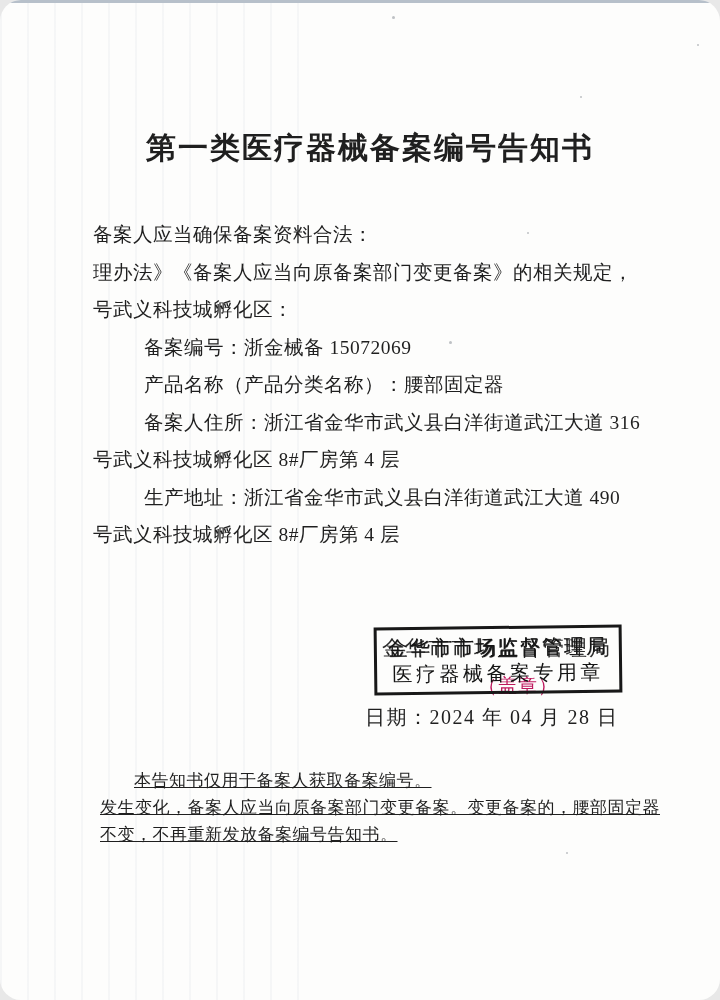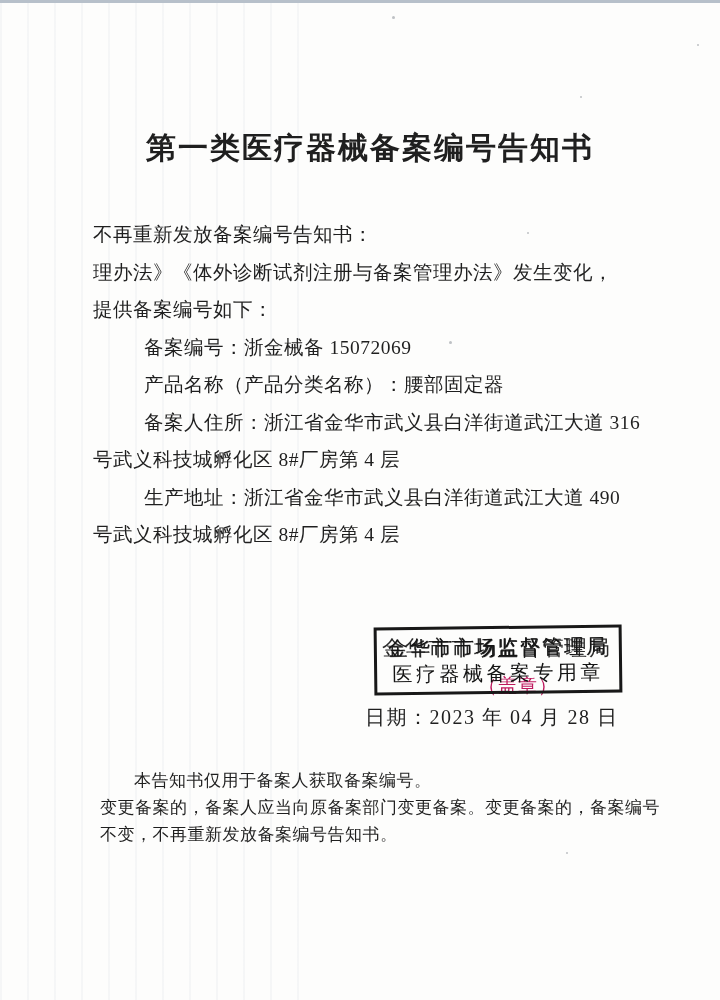--- a/index.html
+++ b/index.html
@@ -8,20 +8,21 @@
     background: #e8e8e8;
   }
   #paper {
     position: relative;
     width: 720px;
     height: 1000px;
     background: #fdfdfc;
     overflow: hidden;
     font-family: "Liberation Serif", "DejaVu Serif", serif;
     color: #1f1f1f;
+    border-radius: 21px;
   }
   
   .top-scan-edge {
     position: absolute;
     top: 0; left: 0; right: 0;
     height: 3px;
     background: #b7c0ca;
   }
   .left-streaks {
     position: absolute;
@@ -140,21 +141,21 @@
   .footer-block {
     position: absolute;
     left: 100px;
     top: 768px;
     width: 580px;
     font-size: 17px;
     line-height: 26.8px;
     letter-spacing: 0.5px;
     white-space: nowrap;
   }
-  .footer-block .line { height: 26.8px; }
+  .footer-block .line { height: 26.8px; text-decoration: underline; }
   .footer-block .line.indent { padding-left: 34px; }
 </style>
 </head>
 <body>
 
 <div id="paper">
 
   <div class="top-scan-edge"></div>
   <div class="left-streaks"></div>
 
@@ -162,42 +163,42 @@
   <i class="speck"></i>
   <i class="speck"></i>
   <i class="speck"></i>
   <i class="speck"></i>
   <i class="speck"></i>
 
   <div class="doc-title">第一类医疗器械备案编号告知书</div>
 
   <div class="body-block">
 
-  <div class="line">不再重新发放备案编号告知书：</div>
-      <div class="line">理办法》《体外诊断试剂注册与备案管理办法》发生变化，</div>
-      <div class="line">提供备案编号如下：</div>
+  <div class="line">备案人应当确保备案资料合法：</div>
+      <div class="line">理办法》《备案人应当向原备案部门变更备案》的相关规定，</div>
+      <div class="line">号武义科技城孵化区：</div>
       <div class="line indent">备案编号：浙金械备 15072069</div>
       <div class="line indent">产品名称（产品分类名称）：腰部固定器</div>
       <div class="line indent">备案人住所：浙江省金华市武义县白洋街道武江大道 316</div>
       <div class="line">号武义科技城孵化区 8#厂房第 4 层</div>
       <div class="line indent">生产地址：浙江省金华市武义县白洋街道武江大道 490</div>
       <div class="line">号武义科技城孵化区 8#厂房第 4 层</div>
     </div>
 
   <div class="seal-zone">
     <div class="printed-authority">金华市市场监督管理局</div>
     <div class="printed-seal-hint">（盖章）</div>
     <div class="stamp-box">
       <div class="stamp-line1">金华市市场监督管理局</div>
       <div class="stamp-line2">医疗器械备案专用章</div>
     </div>
   </div>
 
-  <div class="date-line">日期：2023 年 04 月 28 日</div>
+  <div class="date-line">日期：2024 年 04 月 28 日</div>
 
   <div class="footer-block">
 
   <div class="line indent">本告知书仅用于备案人获取备案编号。</div>
-      <div class="line">变更备案的，备案人应当向原备案部门变更备案。变更备案的，备案编号</div>
+      <div class="line">发生变化，备案人应当向原备案部门变更备案。变更备案的，腰部固定器</div>
       <div class="line">不变，不再重新发放备案编号告知书。</div>
     </div>
 
 </div>
 
 </body></html>

